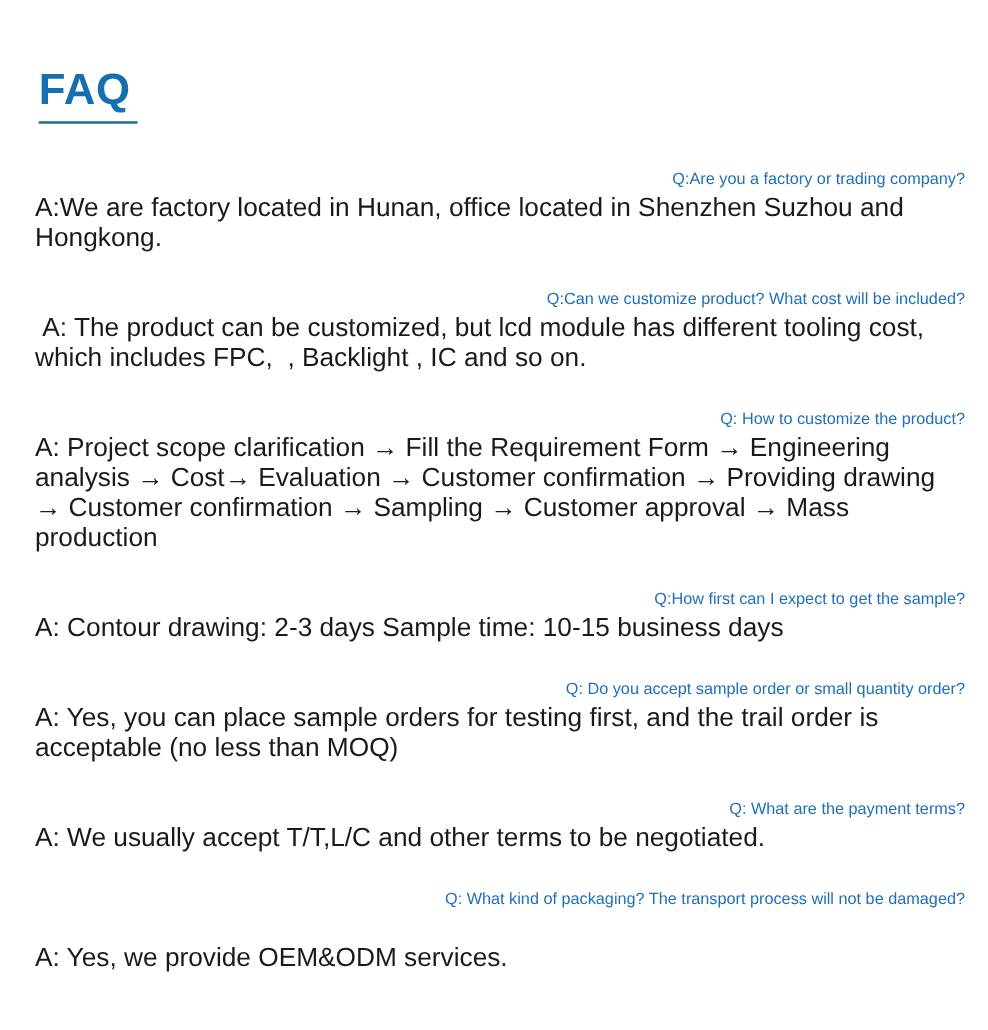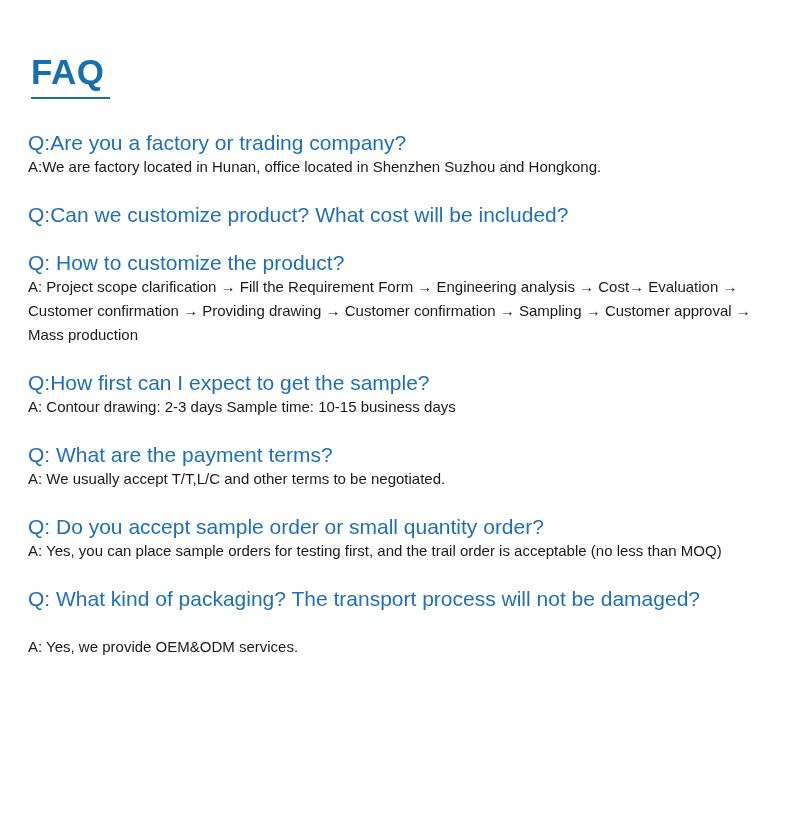--- a/index.html
+++ b/index.html
@@ -57,31 +57,32 @@
 
   .faq-block {
     margin: 0 0 24px 0;
   }
   .faq-block:last-child {
     margin-bottom: 0;
   }
 
   .faq-question {
     color: #1e6fb8;
-    font-size: 21px;
+    font-size: 13px;
     line-height: 24px;
     margin: 0;
     padding: 0;
     white-space: pre-wrap;
     word-break: normal;
+    text-align: right;
   }
 
   .faq-answer {
     color: #1a1a1a;
-    font-size: 15px;
+    font-size: 21px;
     line-height: 24px;
     margin: 0;
     padding: 0;
     white-space: pre-wrap;
     word-break: normal;
   }
 </style>
 </head>
 <body>
 
@@ -94,40 +95,41 @@
 
   <div class="faq-body">
 
     <div class="faq-block">
       <p class="faq-question">Q:Are you a factory or trading company?</p>
       <p class="faq-answer">A:We are factory located in Hunan, office located in Shenzhen Suzhou and Hongkong.</p>
     </div>
 
     <div class="faq-block">
       <p class="faq-question">Q:Can we customize product? What cost will be included?</p>
+      <p class="faq-answer"> A: The product can be customized, but lcd module has different tooling cost, which includes FPC,  , Backlight , IC and so on.</p>
     </div>
 
     <div class="faq-block">
       <p class="faq-question">Q: How to customize the product?</p>
       <p class="faq-answer">A: Project scope clarification → Fill the Requirement Form → Engineering analysis → Cost→ Evaluation → Customer confirmation → Providing drawing → Customer confirmation → Sampling → Customer approval → Mass production</p>
     </div>
 
     <div class="faq-block">
       <p class="faq-question">Q:How first can I expect to get the sample?</p>
       <p class="faq-answer">A: Contour drawing: 2-3 days Sample time: 10-15 business days</p>
     </div>
 
     <div class="faq-block">
-      <p class="faq-question">Q: What are the payment terms?</p>
-      <p class="faq-answer">A: We usually accept T/T,L/C and other terms to be negotiated.</p>
+      <p class="faq-question">Q: Do you accept sample order or small quantity order?</p>
+      <p class="faq-answer">A: Yes, you can place sample orders for testing first, and the trail order is acceptable (no less than MOQ)</p>
     </div>
 
     <div class="faq-block">
-      <p class="faq-question">Q: Do you accept sample order or small quantity order?</p>
-      <p class="faq-answer">A: Yes, you can place sample orders for testing first, and the trail order is acceptable (no less than MOQ)</p>
+      <p class="faq-question">Q: What are the payment terms?</p>
+      <p class="faq-answer">A: We usually accept T/T,L/C and other terms to be negotiated.</p>
     </div>
 
     <div class="faq-block">
       <p class="faq-question">Q: What kind of packaging? The transport process will not be damaged?</p>
     </div>
 
     <div class="faq-block">
       <p class="faq-answer">A: Yes, we provide OEM&amp;ODM services.</p>
     </div>
 

